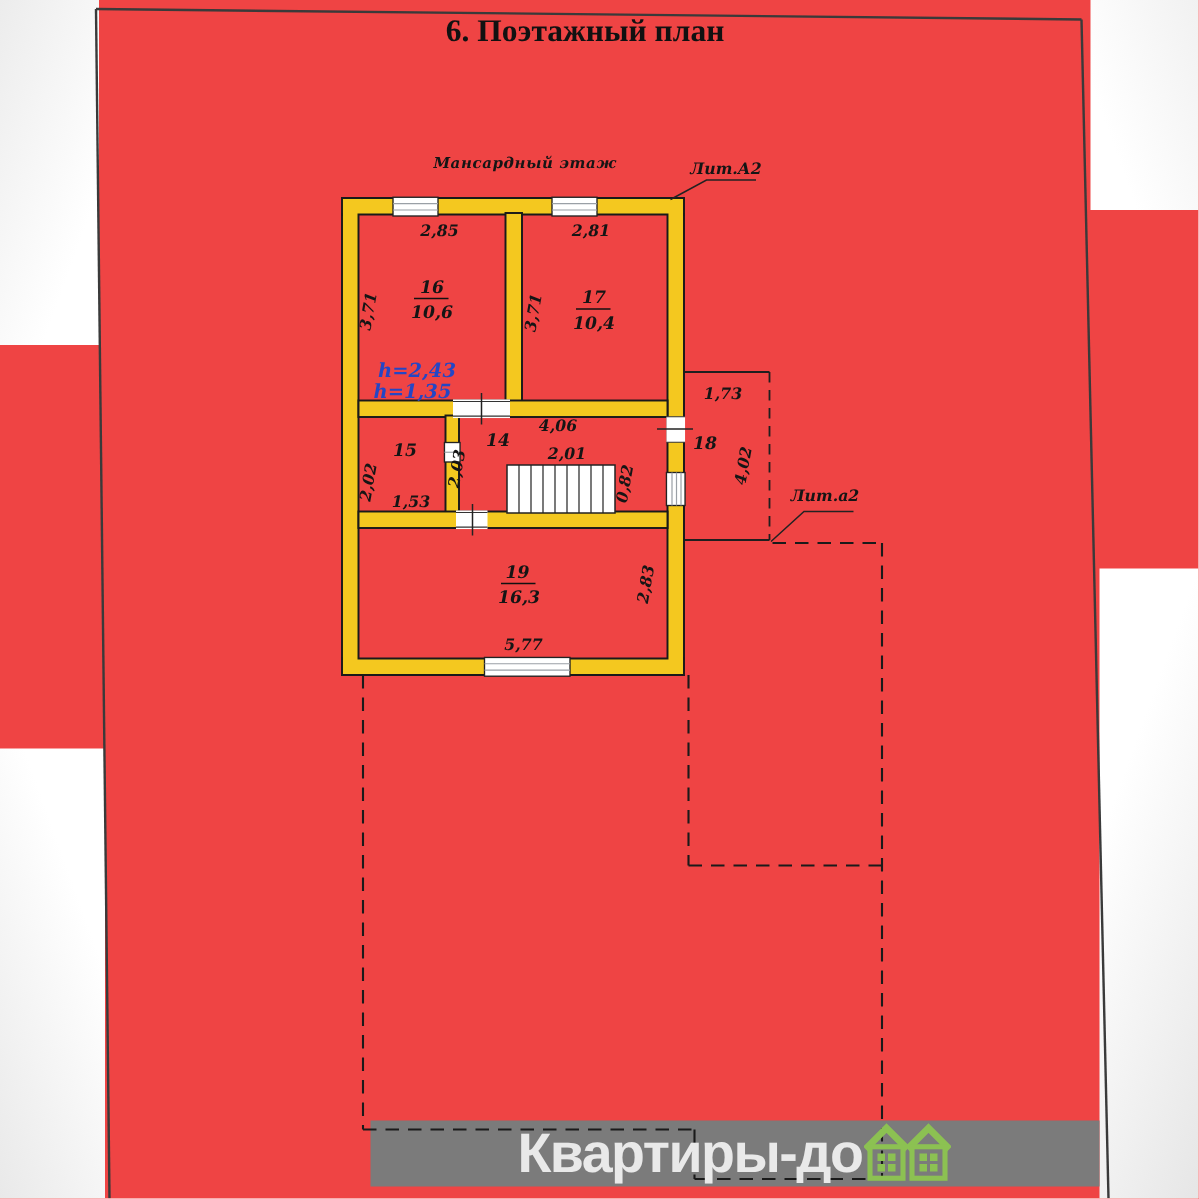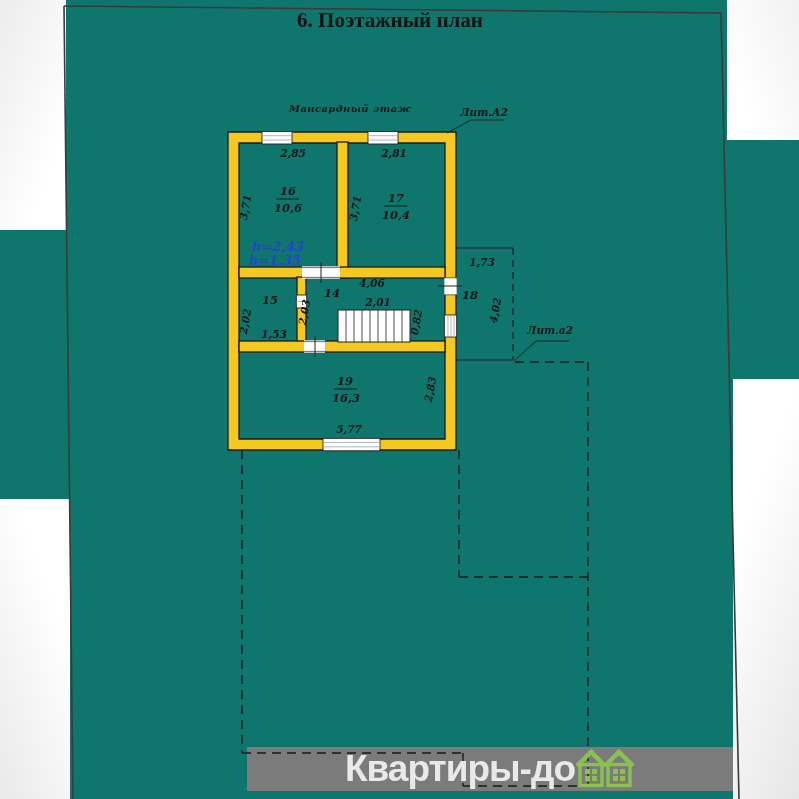--- a/index.html
+++ b/index.html
@@ -1,16 +1,16 @@
 <!DOCTYPE html>
 <html><head>
 <meta charset="utf-8">
 <style>
   html,body{margin:0;padding:0;background:#fff;}
-  .screen{position:relative;width:799px;height:799px;background:#0f766e;overflow:hidden;
+  .screen{position:relative;width:799px;height:799px;background:#ef4444;overflow:hidden;
           font-family:"DejaVu Serif",serif;}
   
   .shade{position:absolute;z-index:0;pointer-events:none;}
   .shade-tl{left:0;top:0;width:66px;height:230px;background:linear-gradient(110deg,#ececec 0%,#ffffff 75%);}
   .shade-tr{right:0;top:0;width:72px;height:140px;background:linear-gradient(250deg,#f1f1f1 0%,#ffffff 75%);}
   .shade-bl{left:0;bottom:0;width:70px;height:300px;background:linear-gradient(70deg,#e9e9e9 0%,#ffffff 70%);}
   .shade-br{right:0;bottom:0;width:66px;height:420px;background:linear-gradient(290deg,#e6e6e6 0%,#ffffff 70%);}
 
   .doc-title{position:absolute;z-index:2;left:240px;top:8px;width:300px;text-align:center;
              font-family:"Liberation Serif",serif;font-weight:700;font-size:21px;color:#111;}

